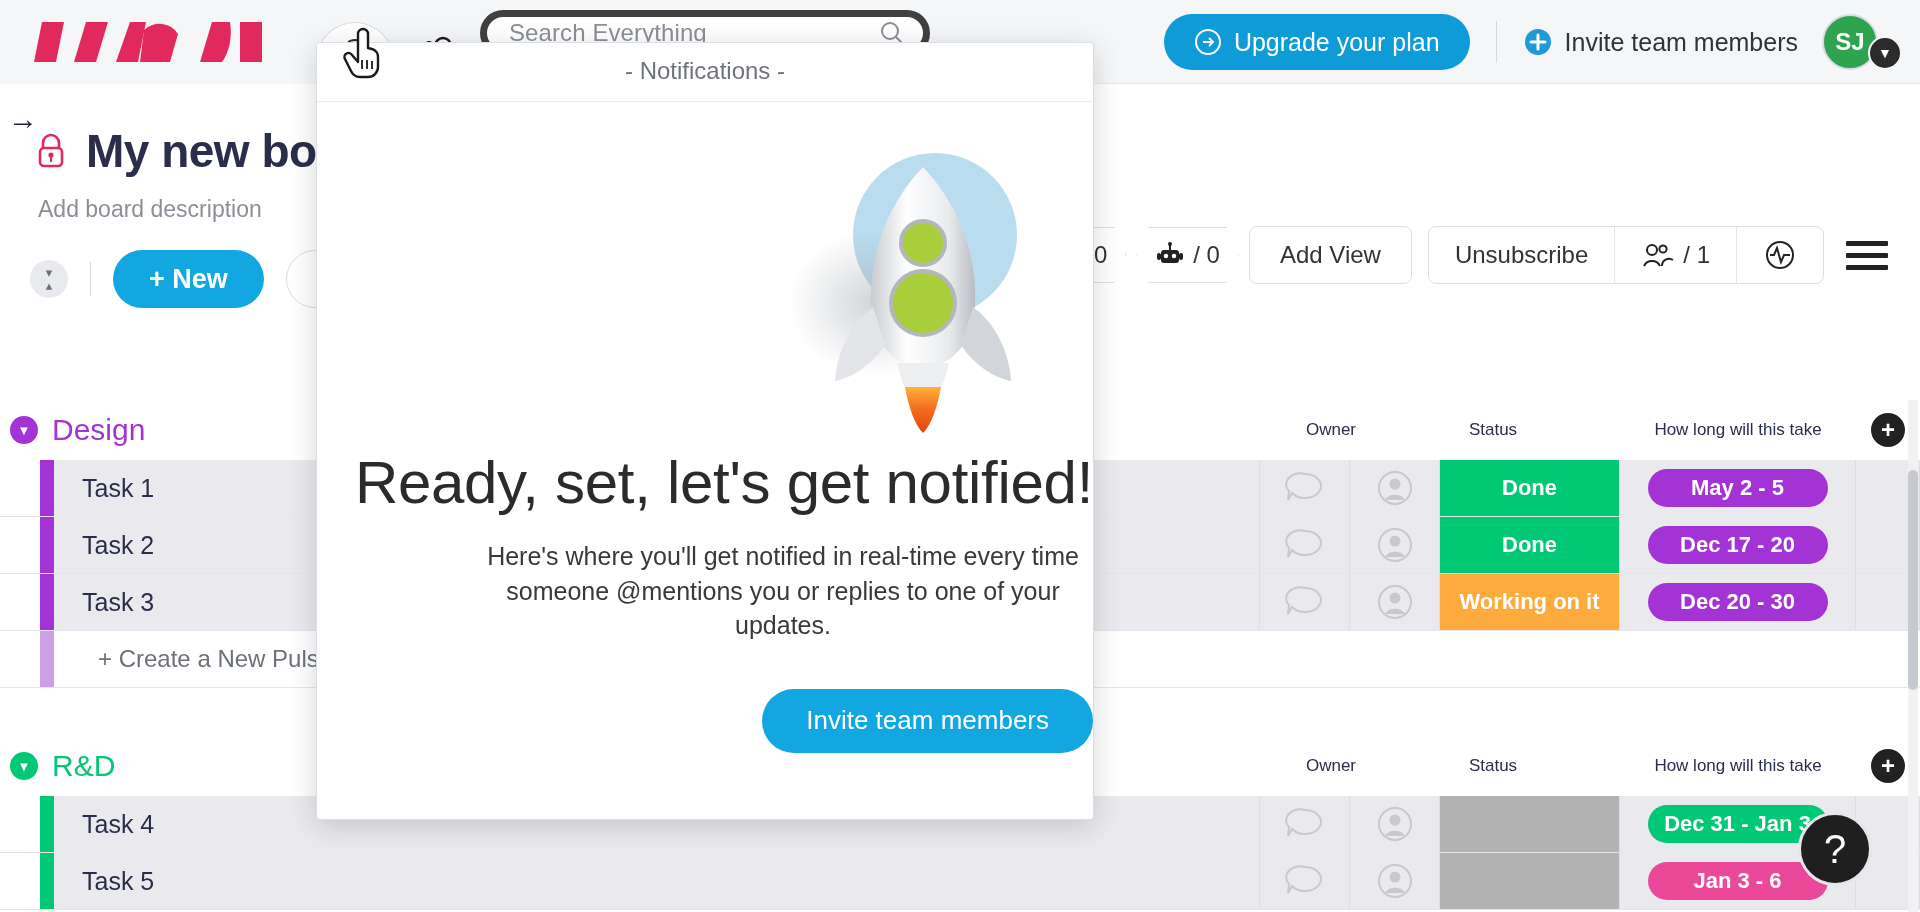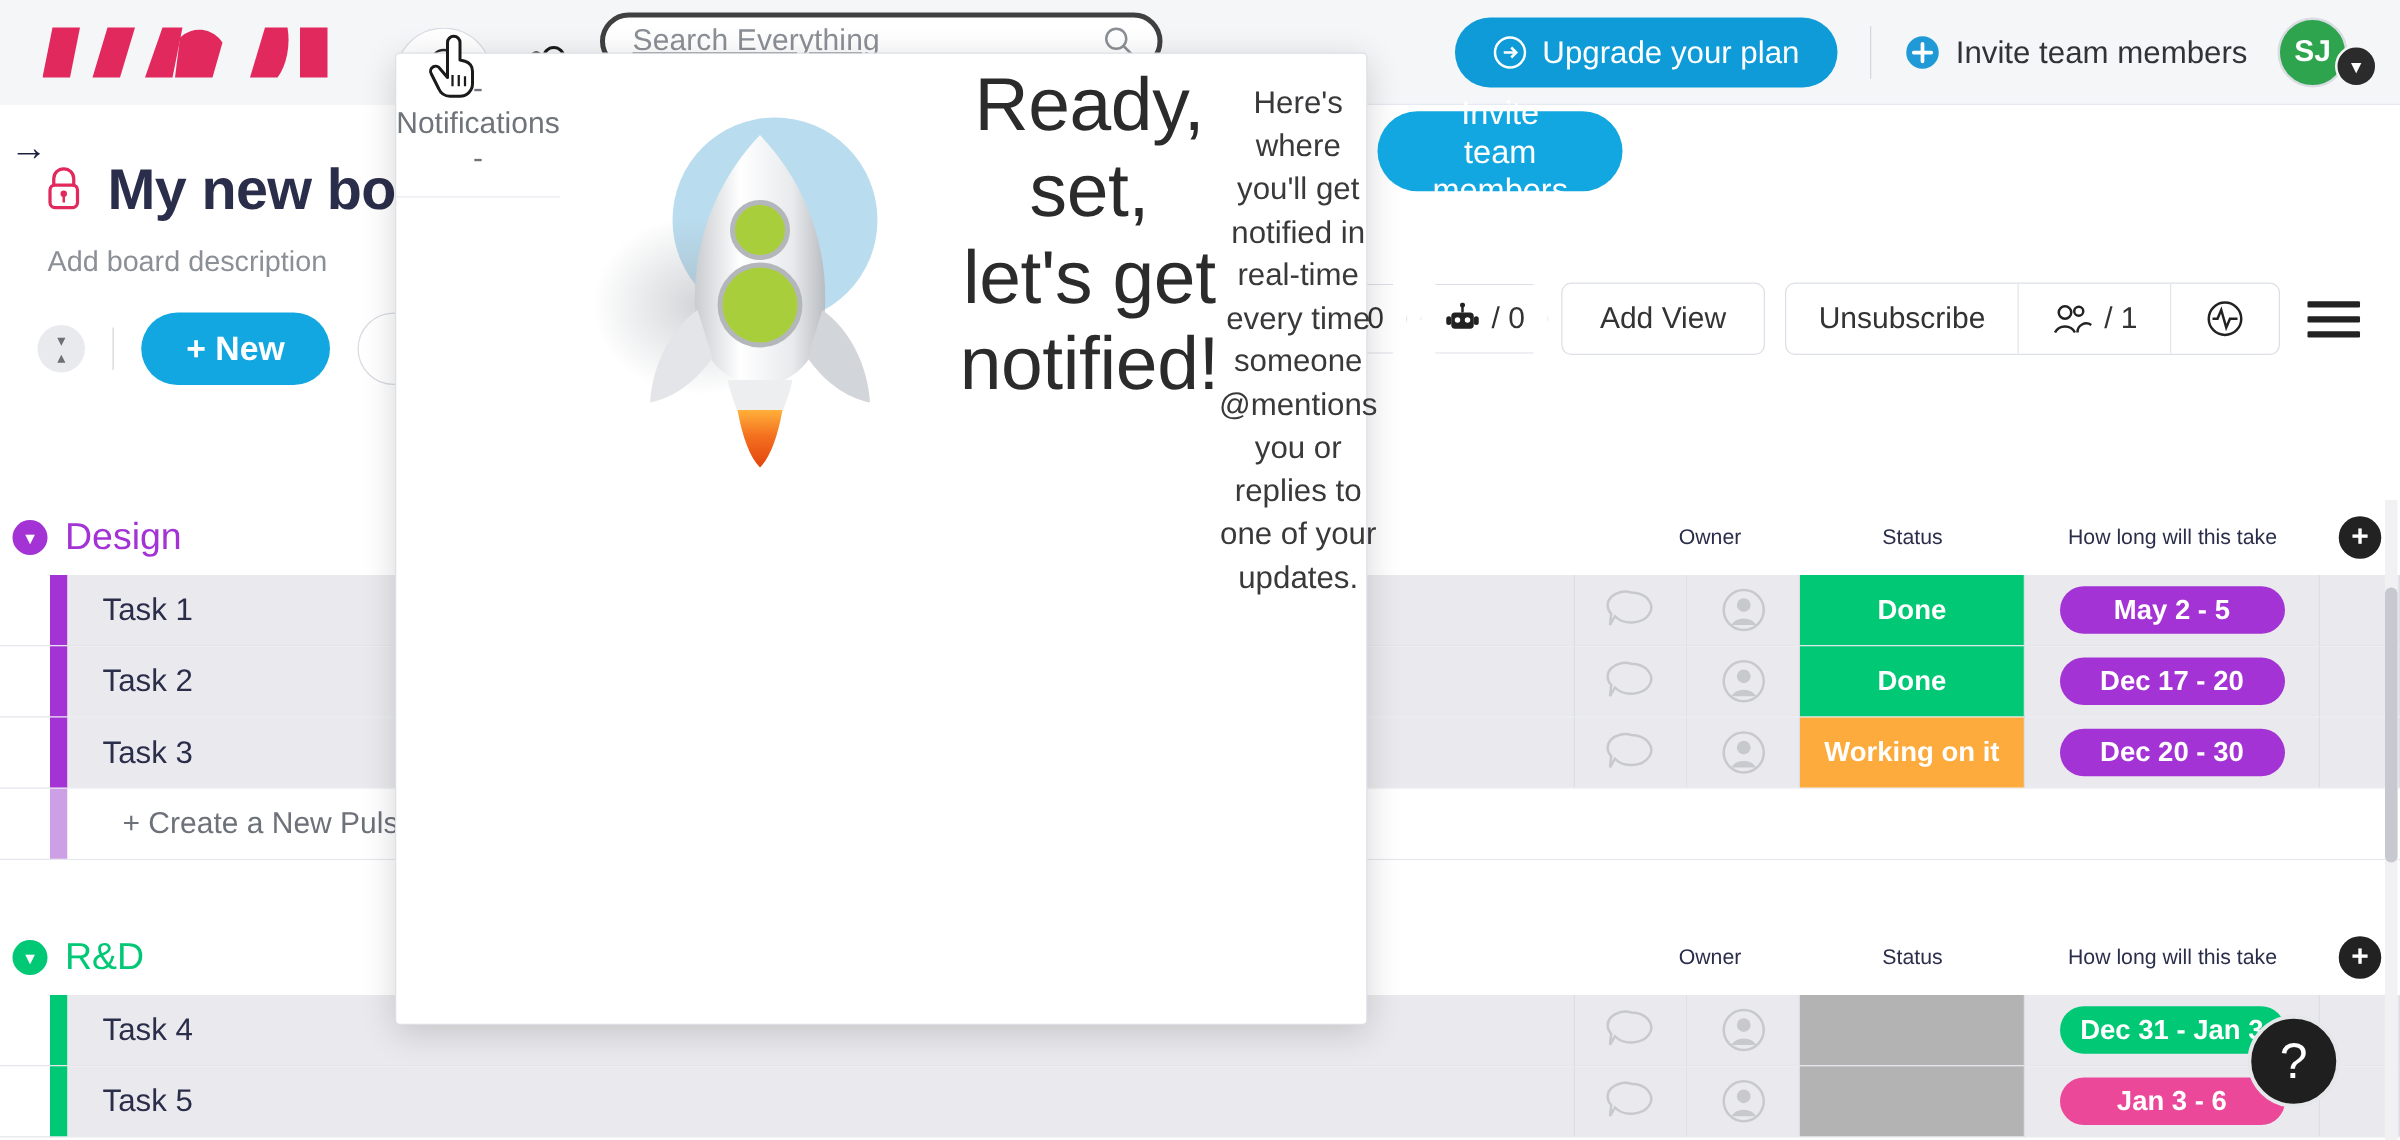--- a/index.html
+++ b/index.html
@@ -40,25 +40,24 @@
     position: relative;
   }
   .nav-tab.plain {
     background: transparent; border: none; width: 90px; height: 62px;
   }
 
   .searchbox {
     position: absolute; left: 480px; top: 10px;
     width: 450px; height: 46px;
     background: #ffffff;
-    border: 4px solid #404040;
+    border: 7px solid #404040;
     border-radius: 24px;
     display: flex; align-items: center;
     padding: 0 18px 0 22px;
-    text-decoration: underline;
   }
   .search-placeholder {
     flex: 1; color: #8b8f96; font-size: 24px; letter-spacing: .1px;
   }
 
   .topbar-right {
     position: absolute; right: 18px; top: 0; height: 84px;
     display: flex; align-items: center; gap: 0;
   }
   .upgrade-btn {
@@ -182,21 +181,21 @@
   .group-name { font-size: 30px; font-weight: 500; }
   .group-cols {
     position: absolute; right: 0; top: 0; height: 60px;
     display: flex; align-items: center;
   }
   .colhead {
     font-size: 17px; color: #2b2e4a; text-align: center;
   }
   .col-owner  { width: 144px; }
   .col-status { width: 180px; }
-  .col-time   { width: 236px; }
+  .col-time   { width: 236px; margin-left: 37px; }
   .col-plus   { width: 64px; display: flex; align-items: center; justify-content: center; }
   .plus-circle {
     width: 34px; height: 34px; border-radius: 50%;
     background: #222; color: #fff; font-size: 24px; font-weight: bold;
     display: flex; align-items: center; justify-content: center;
     line-height: 1; cursor: pointer;
   }
 
   .row {
     display: flex; align-items: stretch; height: 57px;
@@ -234,21 +233,21 @@
   .grp-gap { height: 44px; }
 
   
   .popup {
     position: absolute; left: 316px; top: 42px;
     width: 778px; height: 778px;
     background: #fff; border: 1px solid #dcdfe6;
     border-radius: 4px;
     box-shadow: 0 6px 28px rgba(0,0,0,.16);
     z-index: 50;
-    display: flex; flex-direction: row; align-items: flex-start;
+    display: flex; flex-direction: column; align-items: flex-end;
   }
   .popup-title {
     width: 100%; text-align: center;
     font-size: 24px; color: #6f737a;
     padding: 14px 0 16px; border-bottom: 1px solid #e8eaee;
   }
   .rocket-wrap {
     margin-top: 30px; width: 340px; height: 310px;
     display: flex; align-items: center; justify-content: center;
   }

